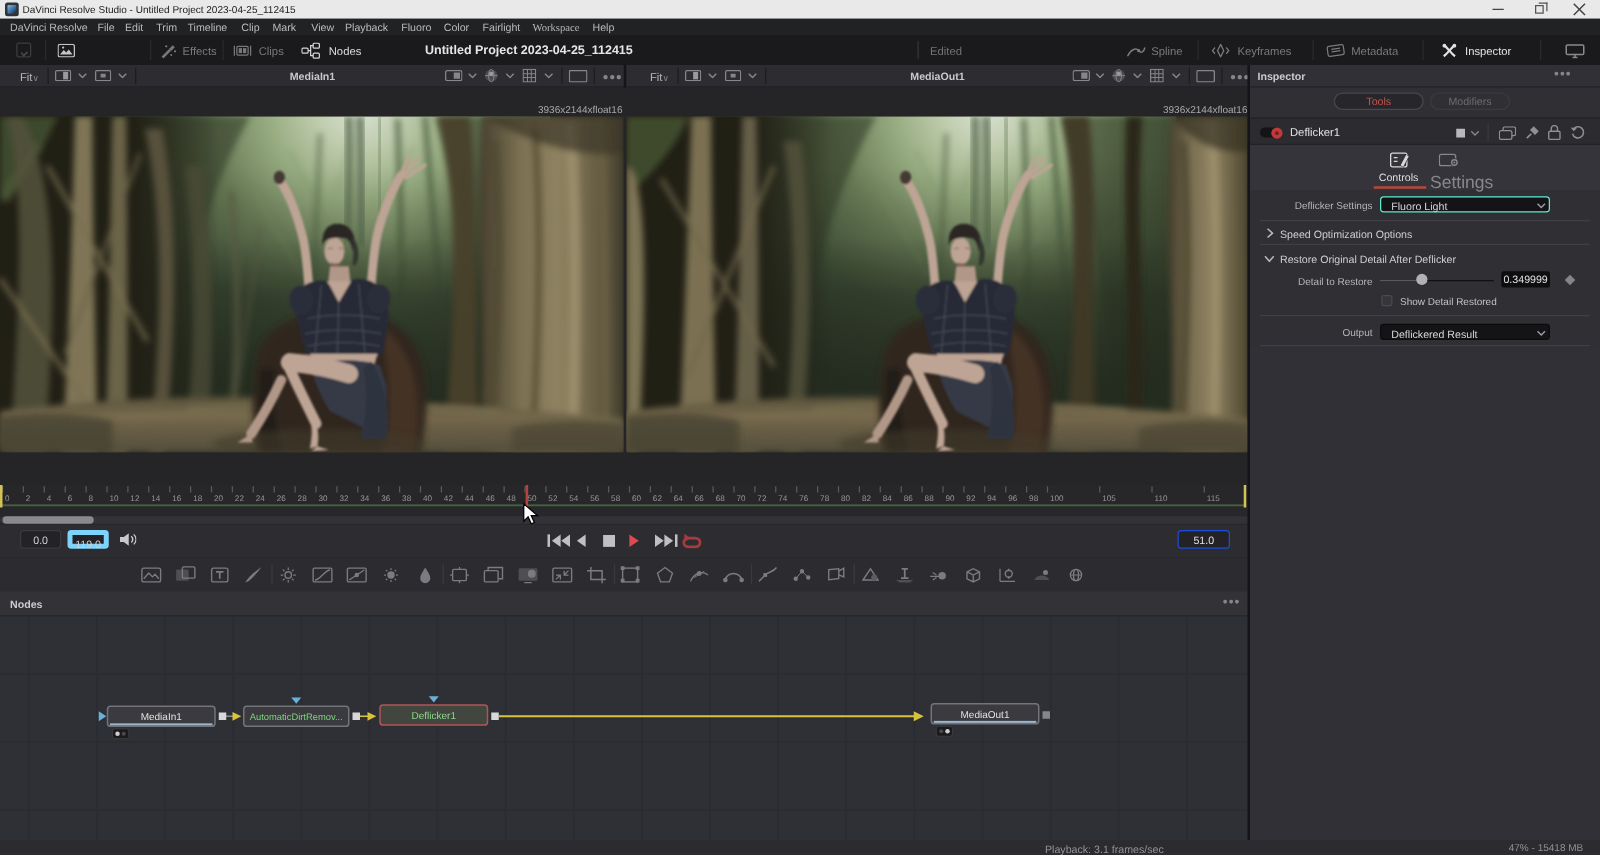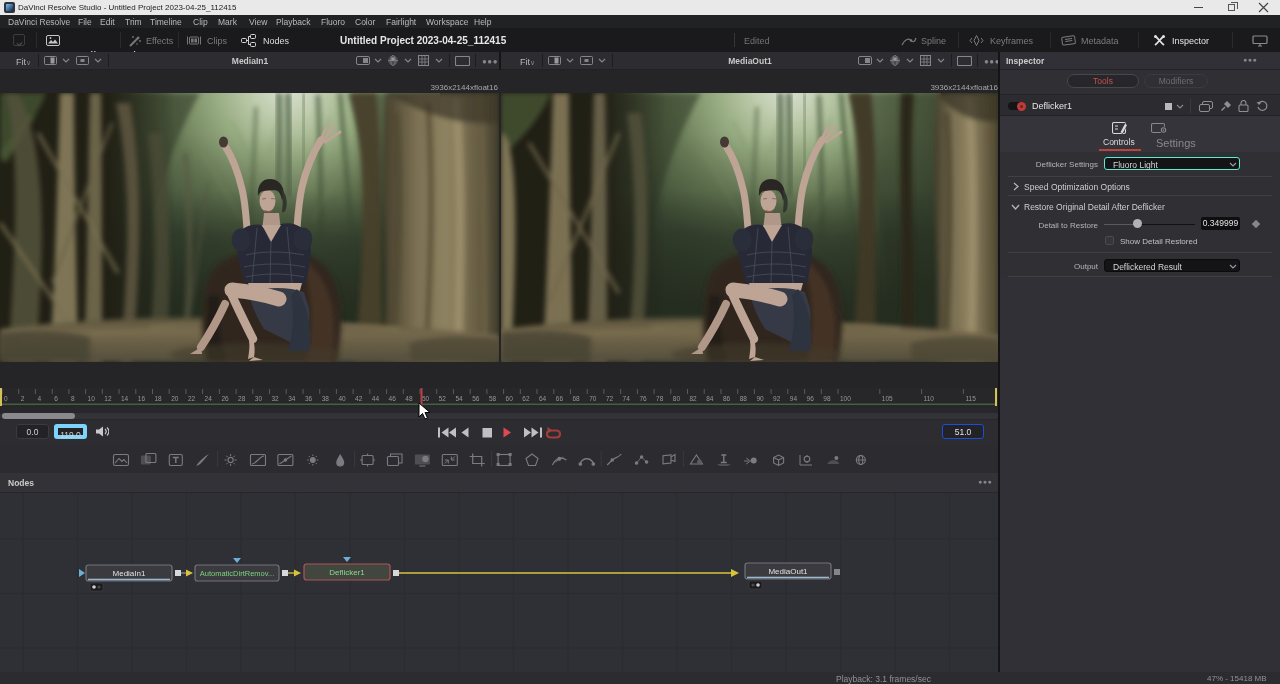--- a/index.html
+++ b/index.html
@@ -27,21 +27,21 @@
 <div class="abs" style="left:100px;top:1.5px;font-size:8.5px;color:#bababa;">Edit</div>
 <div class="abs" style="left:125px;top:1.5px;font-size:8.5px;color:#bababa;">Trim</div>
 <div class="abs" style="left:150px;top:1.5px;font-size:8.5px;color:#bababa;">Timeline</div>
 <div class="abs" style="left:193px;top:1.5px;font-size:8.5px;color:#bababa;">Clip</div>
 <div class="abs" style="left:218px;top:1.5px;font-size:8.5px;color:#bababa;">Mark</div>
 <div class="abs" style="left:249px;top:1.5px;font-size:8.5px;color:#bababa;">View</div>
 <div class="abs" style="left:276px;top:1.5px;font-size:8.5px;color:#bababa;">Playback</div>
 <div class="abs" style="left:321px;top:1.5px;font-size:8.5px;color:#bababa;">Fluoro</div>
 <div class="abs" style="left:355px;top:1.5px;font-size:8.5px;color:#bababa;">Color</div>
 <div class="abs" style="left:386px;top:1.5px;font-size:8.5px;color:#bababa;">Fairlight</div>
-<div class="abs" style="left:426px;top:1.5px;font-size:8.5px;color:#bababa;">Workspace</div>
+<div class="abs" style="left:426px;top:1.5px;font-size:8.5px;color:#bababa;font-family:Liberation Serif, serif;">Workspace</div>
 <div class="abs" style="left:474px;top:1.5px;font-size:8.5px;color:#bababa;">Help</div>
 </div>
 <div class="abs" style="left:0;top:28px;width:1280px;height:24px;background:#1a1a1d;">
 <div class="abs" style="left:13px;top:6px;width:12px;height:12px;border:1px solid #3c3c40;border-radius:2px;"><svg width="10" height="10">
         <path d="M3,4 L5,6.5 L8,3.5" stroke="#4a4a4e" stroke-width="1.2" fill="none"></path>
       </svg></div>
 <div class="abs" style="left:36px;top:4px;width:1px;height:16px;background:#2a2a2e;"></div>
 <svg class="abs" style="left:46px;top:7px" width="14" height="11">
       <rect x="0.5" y="0.5" width="13" height="10" rx="1.5" fill="none" stroke="#c5c5c7"></rect>
       <path d="M2,8.5 L5,5 L7,7 L9,4.5 L12,8.5 Z" fill="#c5c5c7"></path>
@@ -812,21 +812,21 @@
         <path d="M10.5,12.5 L15,4 L13,2.8 L8.5,11.2 Z" fill="#d9d9da"></path>
         <path d="M3,5 L6,5 M3,8 L6,8" stroke="#d9d9da" stroke-width="1"></path>
       </svg>
 <svg class="abs" style="left:151px;top:5px" width="18" height="14">
         <rect x="0.5" y="2.5" width="13" height="9" rx="1.5" fill="none" stroke="#88888c" stroke-width="1.1"></rect>
         <circle cx="12.5" cy="9" r="3.5" fill="#34343a"></circle>
         <circle cx="12.5" cy="9" r="2.2" fill="none" stroke="#88888c" stroke-width="1.1"></circle>
         <circle cx="12.5" cy="9" r="0.8" fill="#88888c"></circle>
       </svg>
 <div class="abs" style="left:103px;top:21px;font-size:8.5px;color:#dededf;">Controls</div>
-<div class="abs" style="left:144px;top:21px;font-size:11px;color:#88888c;margin-left:12px;">Settings</div>
+<div class="abs" style="left:144px;top:21px;font-size:14px;color:#88888c;">Settings</div>
 <div class="abs" style="left:99px;top:33px;width:42px;height:2px;background:#b8463e;"></div>
 </div>
 <div class="abs" style="left:8px;top:108px;width:90px;text-align:right;font-size:8px;color:#b6b6b8;">Deflicker Settings</div>
 <div class="abs" style="left:104px;top:105px;width:136px;height:13px;background:#141416;border:1px solid #5eead4;border-radius:3px;">
       <div class="abs" style="left:8px;top:2px;font-size:8.5px;color:#d6d6d8;">Fluoro Light</div>
       <svg class="abs" style="left:124px;top:4px" width="8" height="5">
         <path d="M1,1 L4,4 L7,1" stroke="#9a9a9e" stroke-width="1.2" fill="none"></path>
       </svg>
     </div>
 <div class="abs" style="left:8px;top:124px;width:264px;height:1px;background:#3f3f45;"></div>

